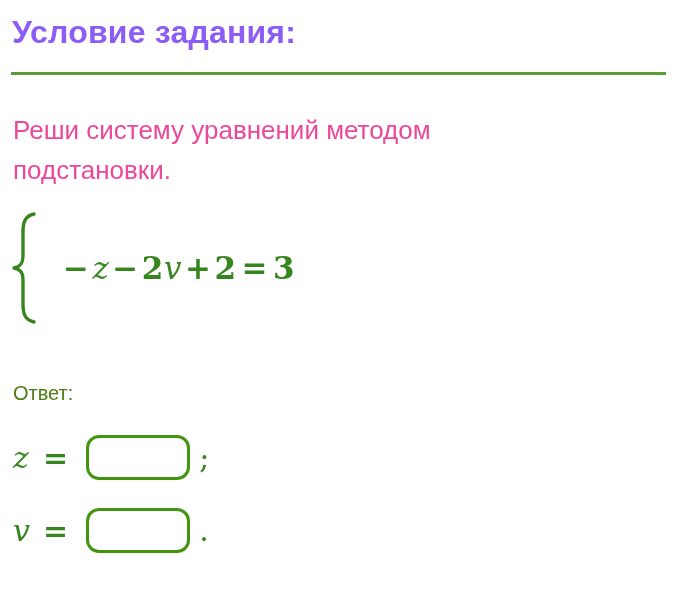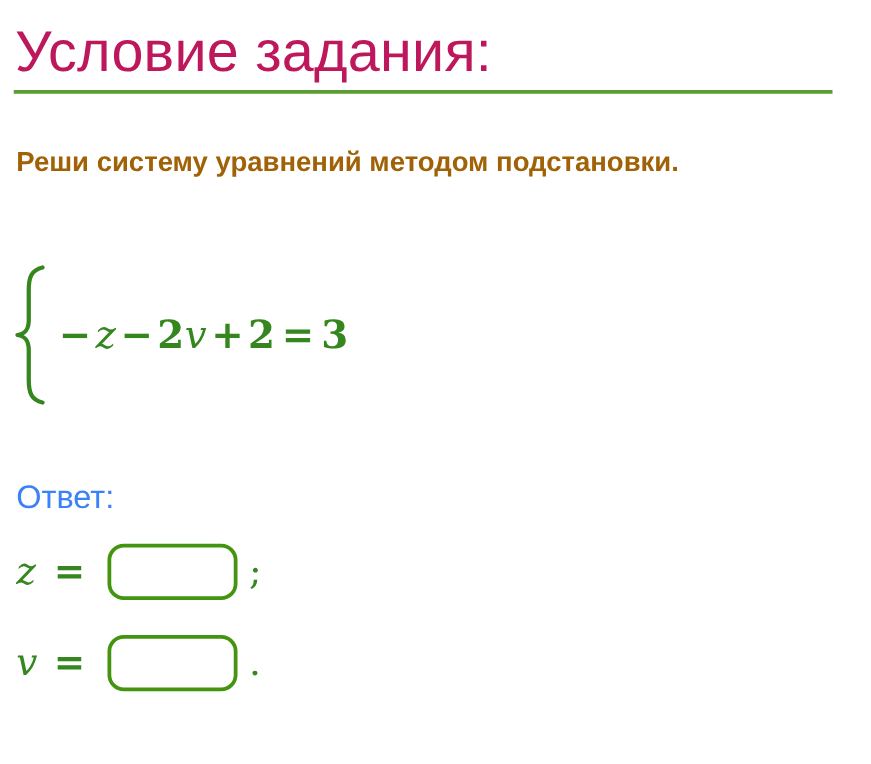--- a/index.html
+++ b/index.html
@@ -28,23 +28,23 @@
     position: absolute;
     left: 12px;
     top: 14px;
     width: 653px;
     height: 48px;
     display: flex;
     align-items: baseline;
     justify-content: space-between;
   }
   .header-title {
-    font-size: 46px;
-    font-weight: 400;
-    color: #be185d;
+    font-size: 32px;
+    font-weight: 700;
+    color: #8b5cf6;
     letter-spacing: 0.2px;
     white-space: nowrap;
   }
   .header-points {
     font-size: 34px;
     font-weight: 400;
     color: #575757;
     white-space: nowrap;
     padding-right: 2px;
   }
@@ -56,34 +56,35 @@
     height: 3px;
     background: #5a9e33;
   }
 
   
   .question {
     position: absolute;
     left: 13px;
     top: 110px;
     width: 560px;
-    font-size: 22px;
+    font-size: 26px;
     line-height: 40px;
-    font-weight: 700;
-    color: #a16207;
+    font-weight: 400;
+    color: #ec4899;
   }
 
   
   .system {
     position: absolute;
     left: 10px;
     top: 212px;
     display: flex;
     align-items: stretch;
     color: #35861f;
+    gap: 16px;
   }
   .brace {
     width: 30px;
     height: 112px;
     position: relative;
     flex: none;
   }
   .brace svg {
     display: block;
     width: 30px;
@@ -120,22 +121,22 @@
     font-weight: bold;
     padding: 0 5px;
     font-family: "DejaVu Serif", "Liberation Serif", serif;
   }
 
   
   .answer-label {
     position: absolute;
     left: 13px;
     top: 382px;
-    font-size: 26px;
-    color: #3b82f6;
+    font-size: 20px;
+    color: #4d7c0f;
   }
   .answer-row {
     position: absolute;
     left: 13px;
     display: flex;
     align-items: center;
     height: 48px;
   }
   .answer-row.row-z { top: 433px; }
   .answer-row.row-v { top: 506px; }

